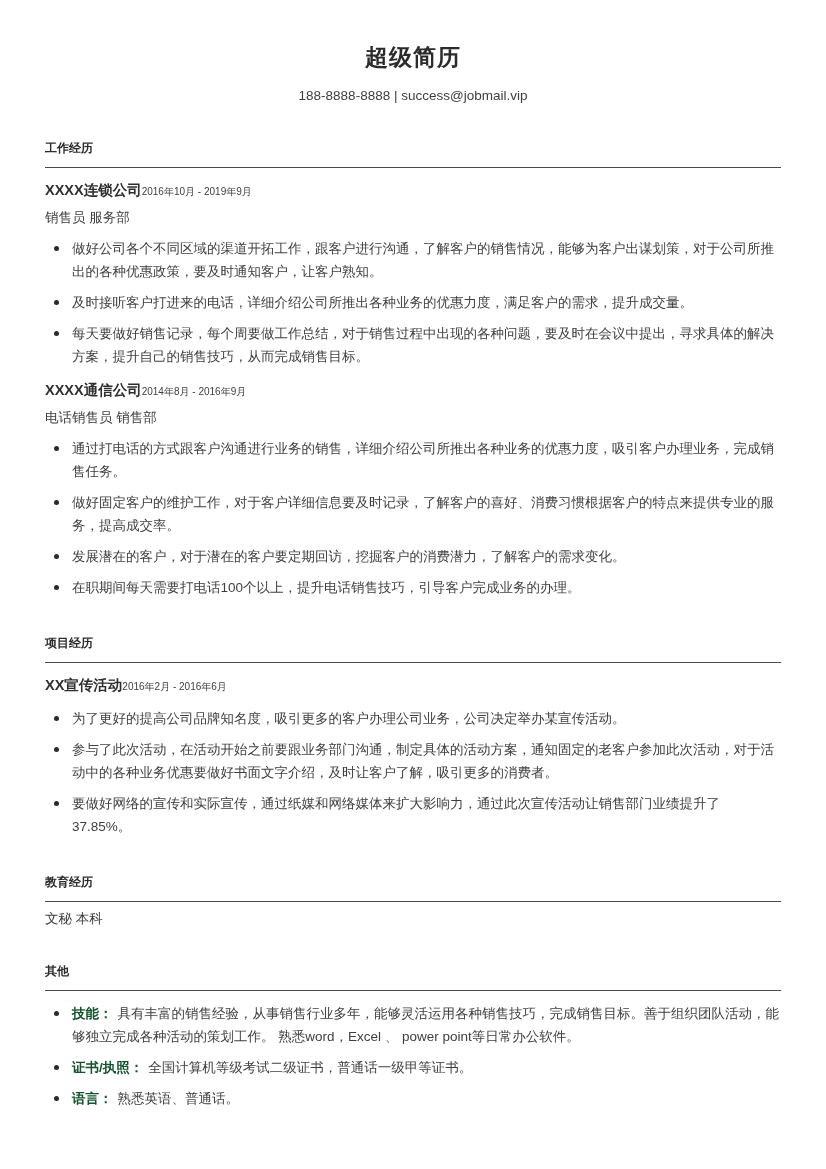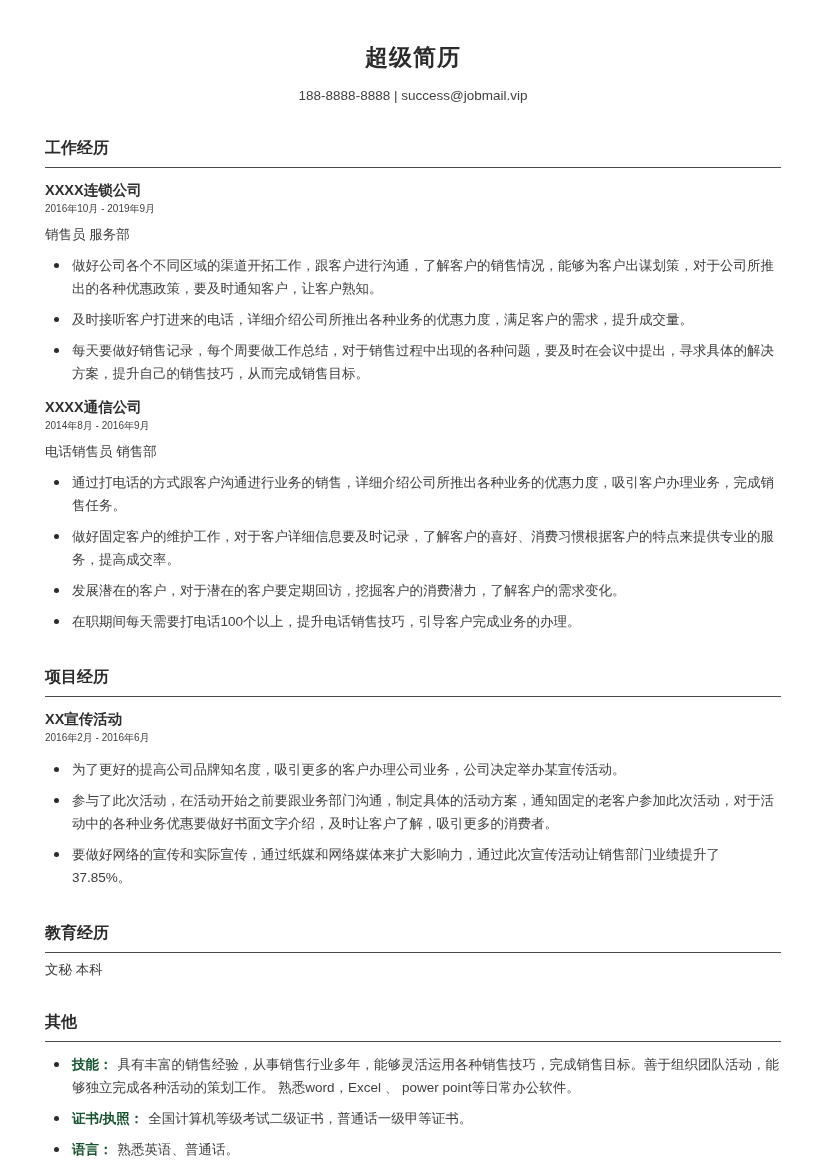--- a/index.html
+++ b/index.html
@@ -32,34 +32,33 @@
   .contact {
     margin-top: 16px;
     text-align: center;
     font-size: 13.5px;
     line-height: 17px;
     color: var(--text);
   }
   .section { margin-top: 34px; }
   .sec-h {
     margin: 0;
-    font-size: 16px;
+    font-size: 12px;
     line-height: 20px;
     font-weight: 700;
     color: var(--heading);
     padding-bottom: 9px;
     border-bottom: 1px solid var(--rule);
   }
   .entry + .entry { margin-top: 6px; }
   .entry-head {
     display: flex;
     justify-content: flex-start;
     align-items: baseline;
     margin-top: 13px;
-    flex-direction: column;
   }
   .org {
     font-size: 14.5px;
     line-height: 19px;
     font-weight: 700;
     color: #2e2e2e;
   }
   .date {
     font-size: 10px;
     line-height: 18px;

